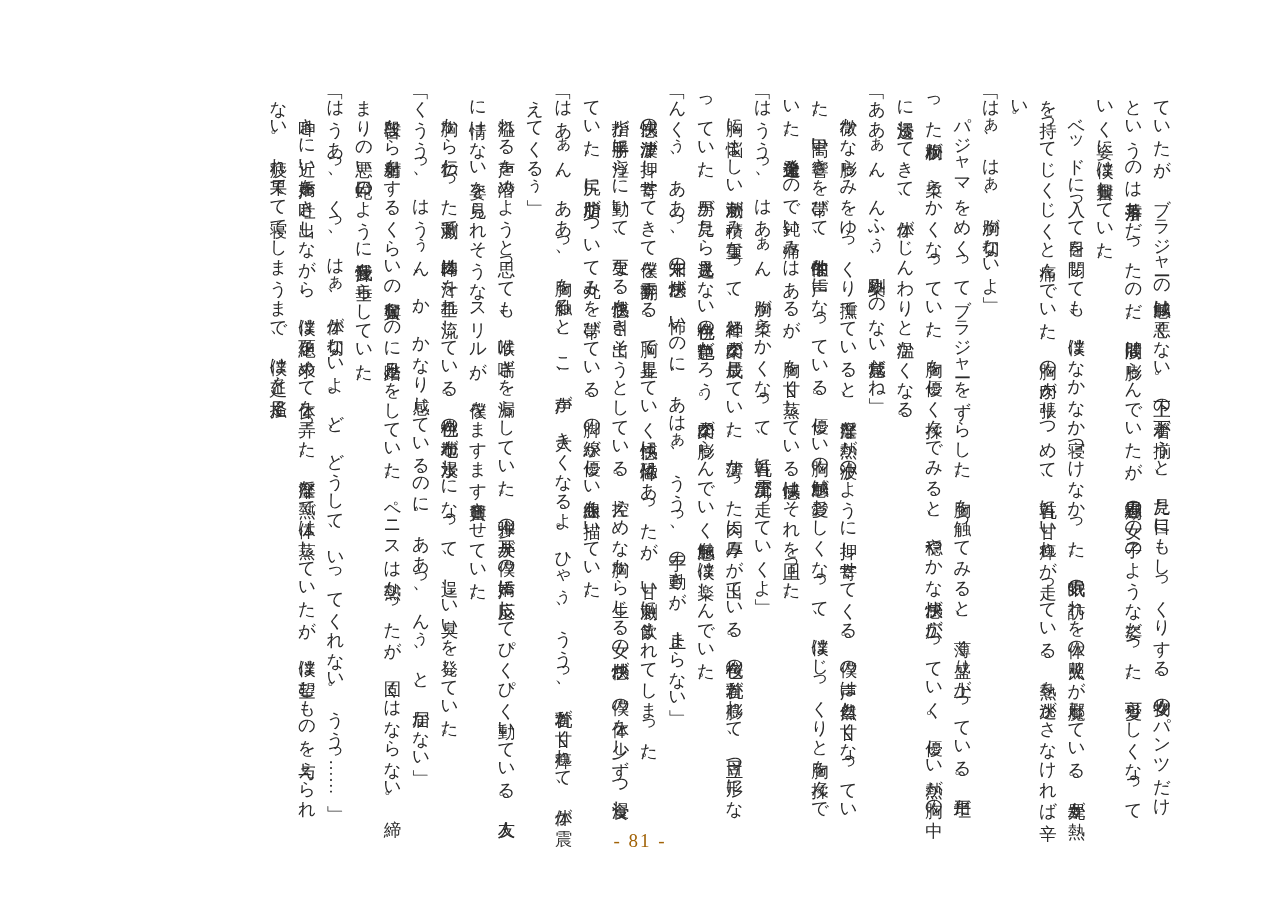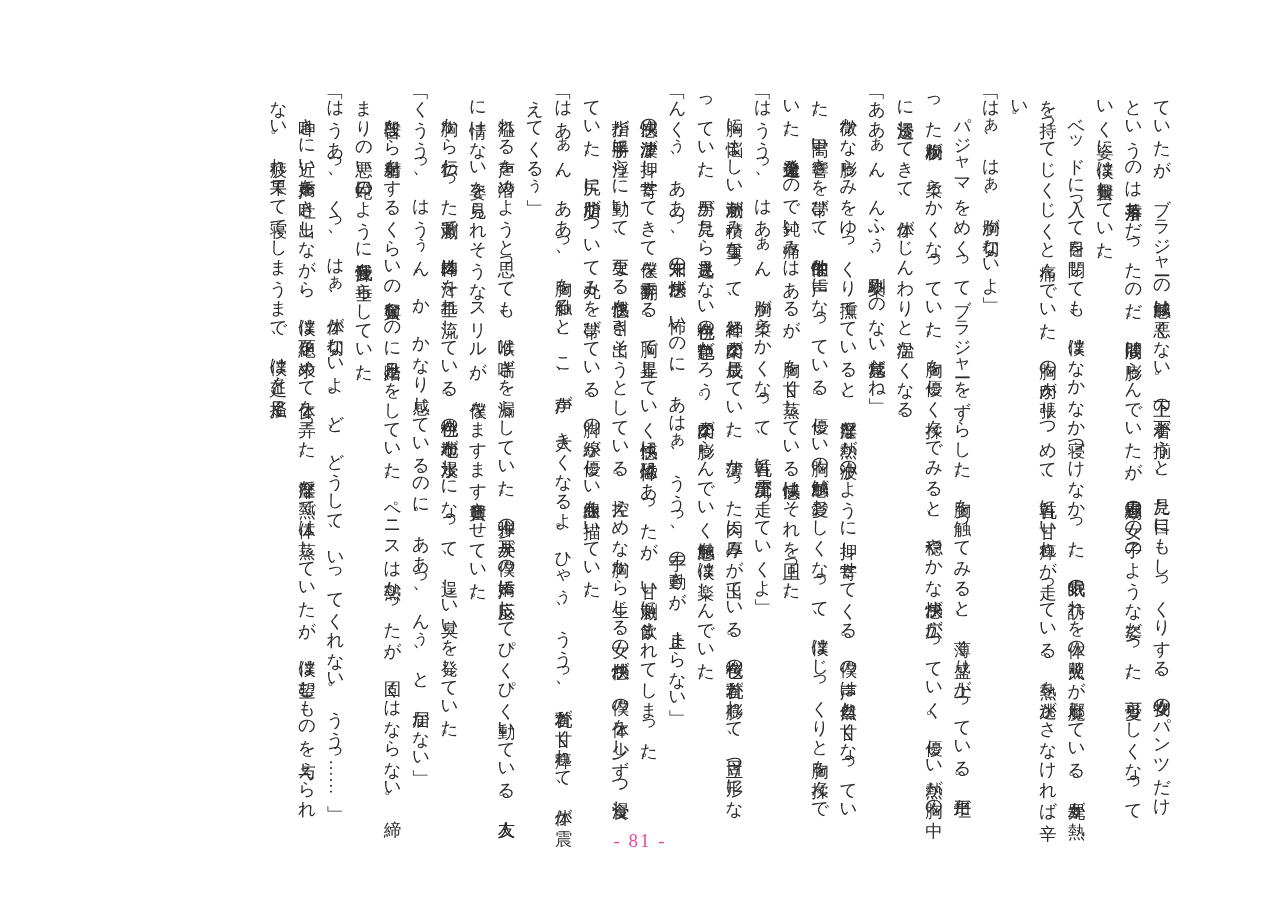--- a/index.html
+++ b/index.html
@@ -37,21 +37,21 @@
   .text-area p.indent {
     text-indent: 1em;
   }
   .page-number {
     position: absolute;
     left: 0;
     right: 0;
     top: 830px;
     text-align: center;
     font-size: 19px;
-    color: #ec4899;
+    color: #a16207;
     letter-spacing: 2px;
   }
 </style>
 </head>
 <body>
 
 <div class="page">
   <div class="text-area">
       <p>ていたが、ブラジャーの感触は悪くない。上下の下着が揃うと、見た目にもしっくりする。女物のパンツだけというのは片手落ちだったのだ。股間は膨らんでいたが、思春期の女の子のような姿だった。可愛らしくなっていく姿に僕は興奮していた。</p>
       <p class="indent">ベッドに入って目を閉じても、僕はなかなか寝つけなかった。眠気の訪れを体の火照りが邪魔している。睾丸が熱を持ってじくじくと痛んでいた。胸の肉が張りつめて、乳首に甘い痺れが走っている。熱を逃がさなければ辛い。</p>

